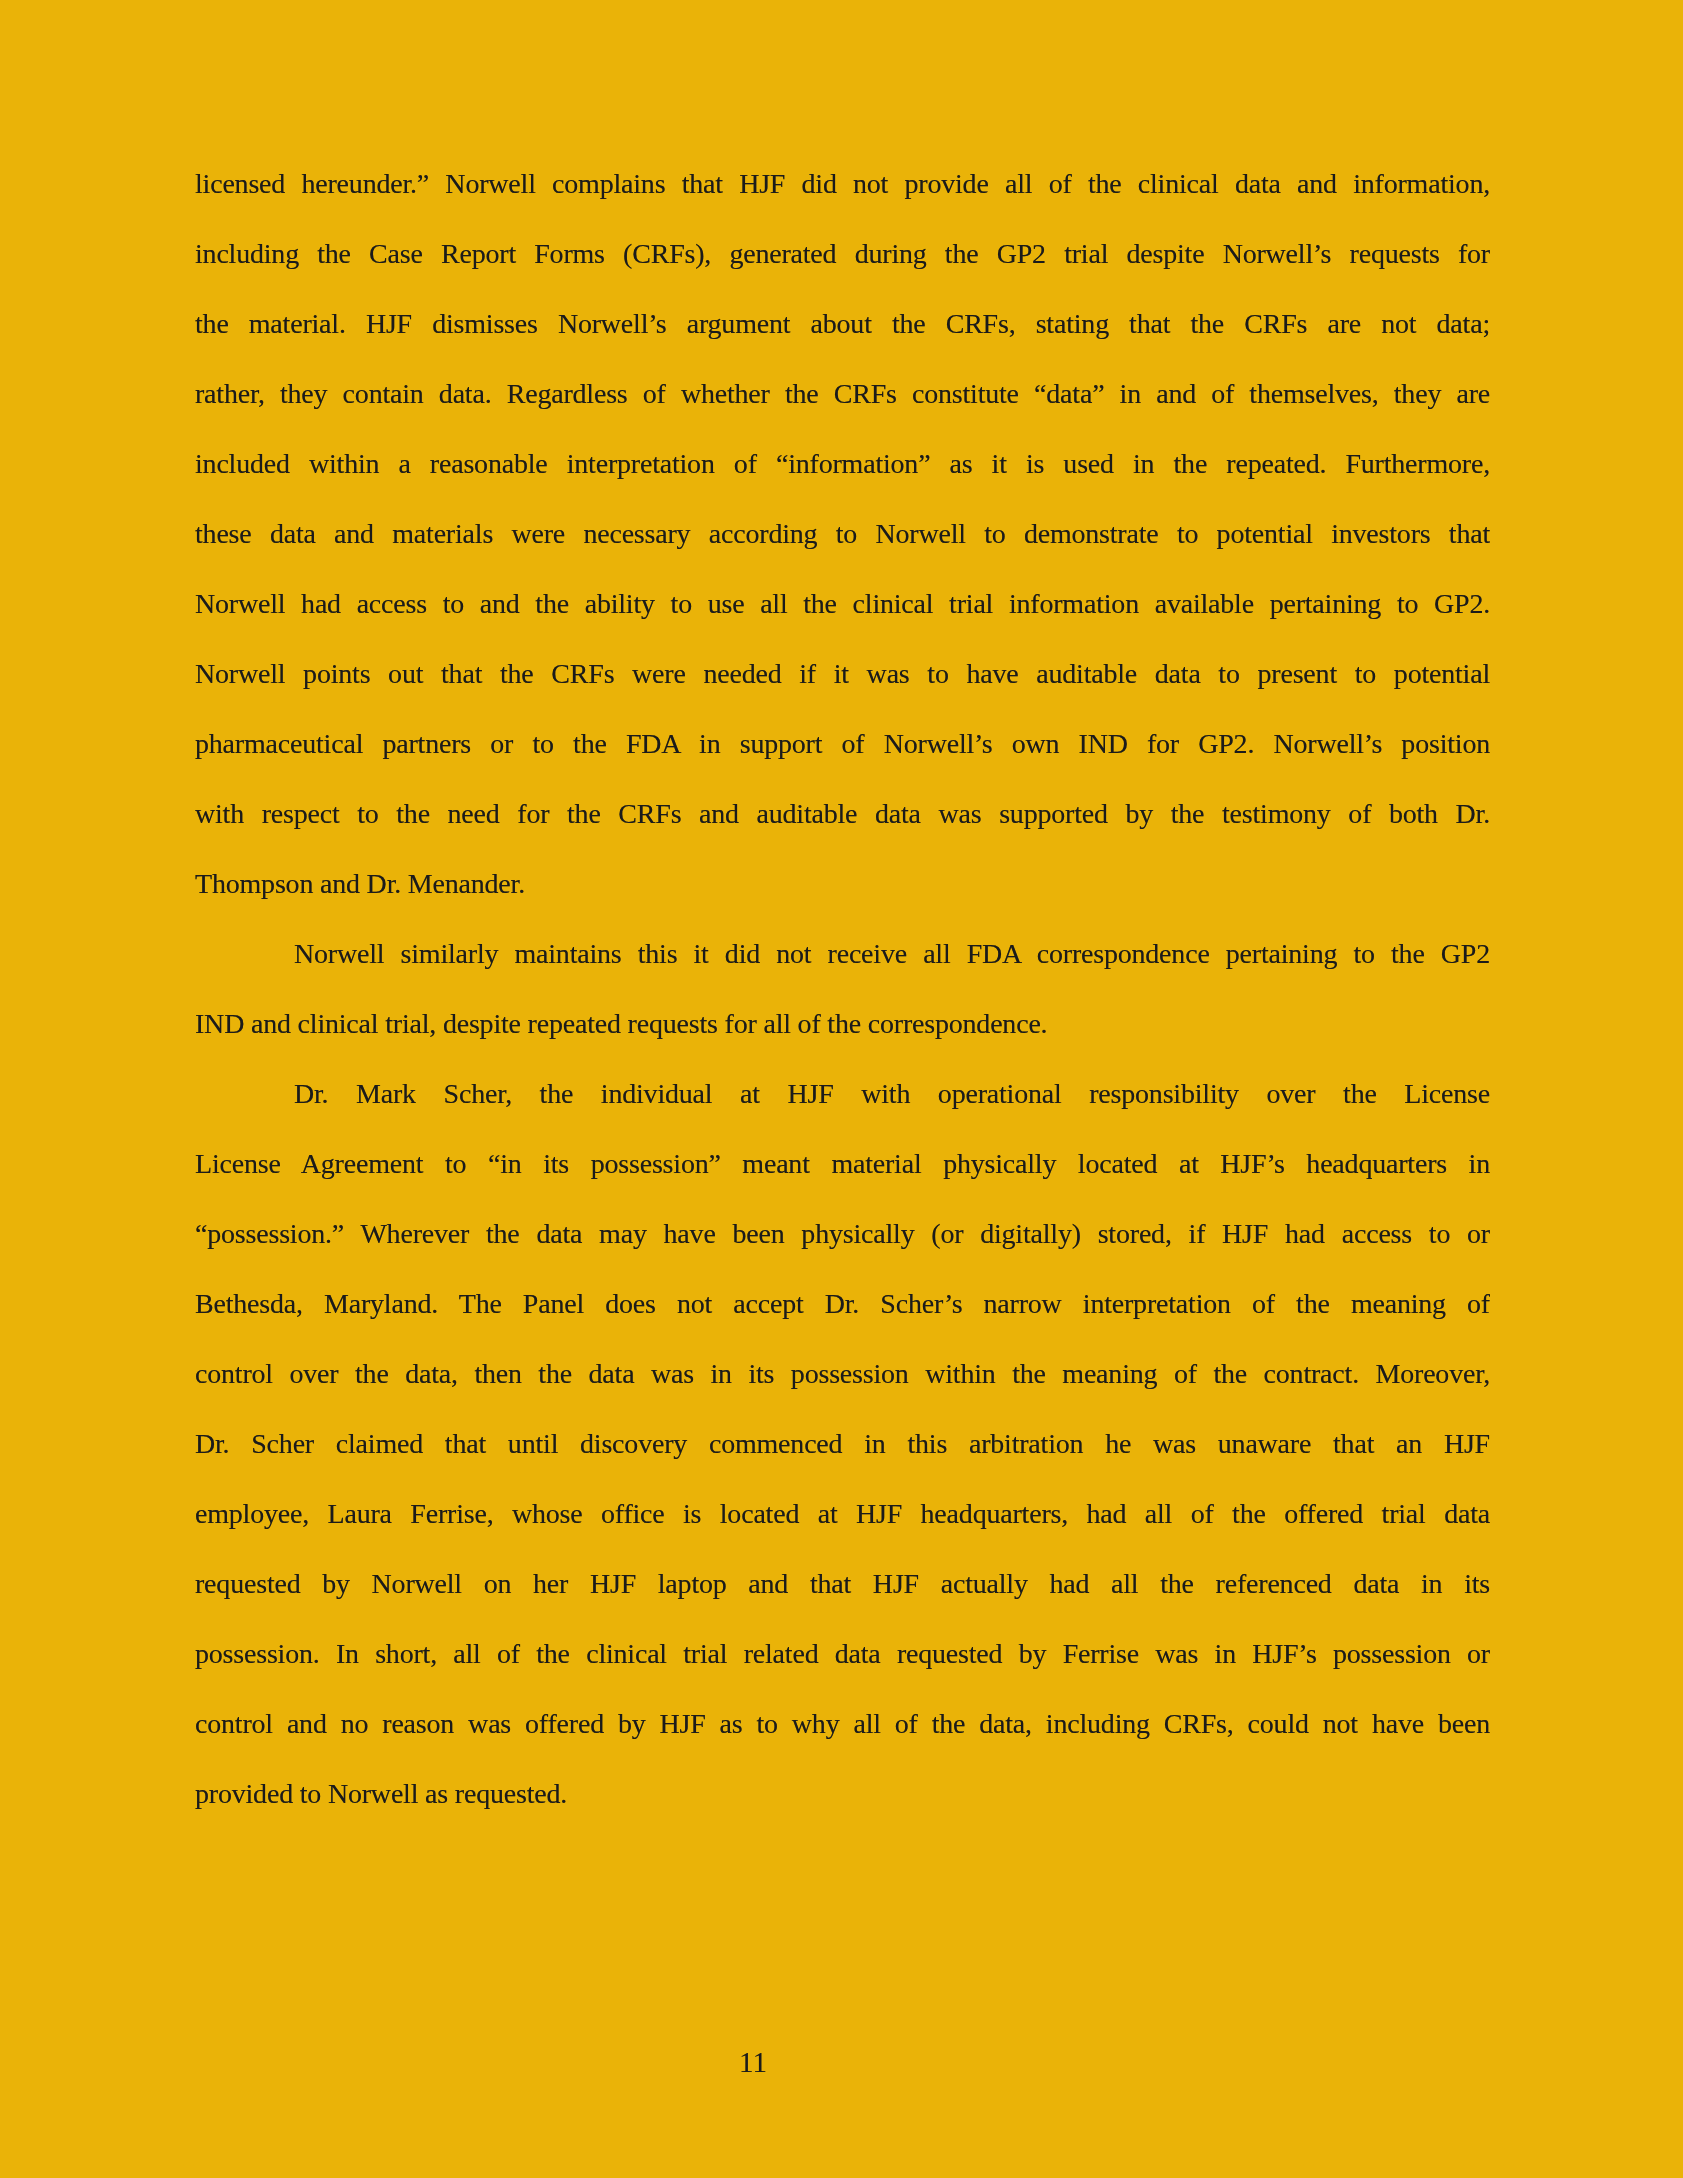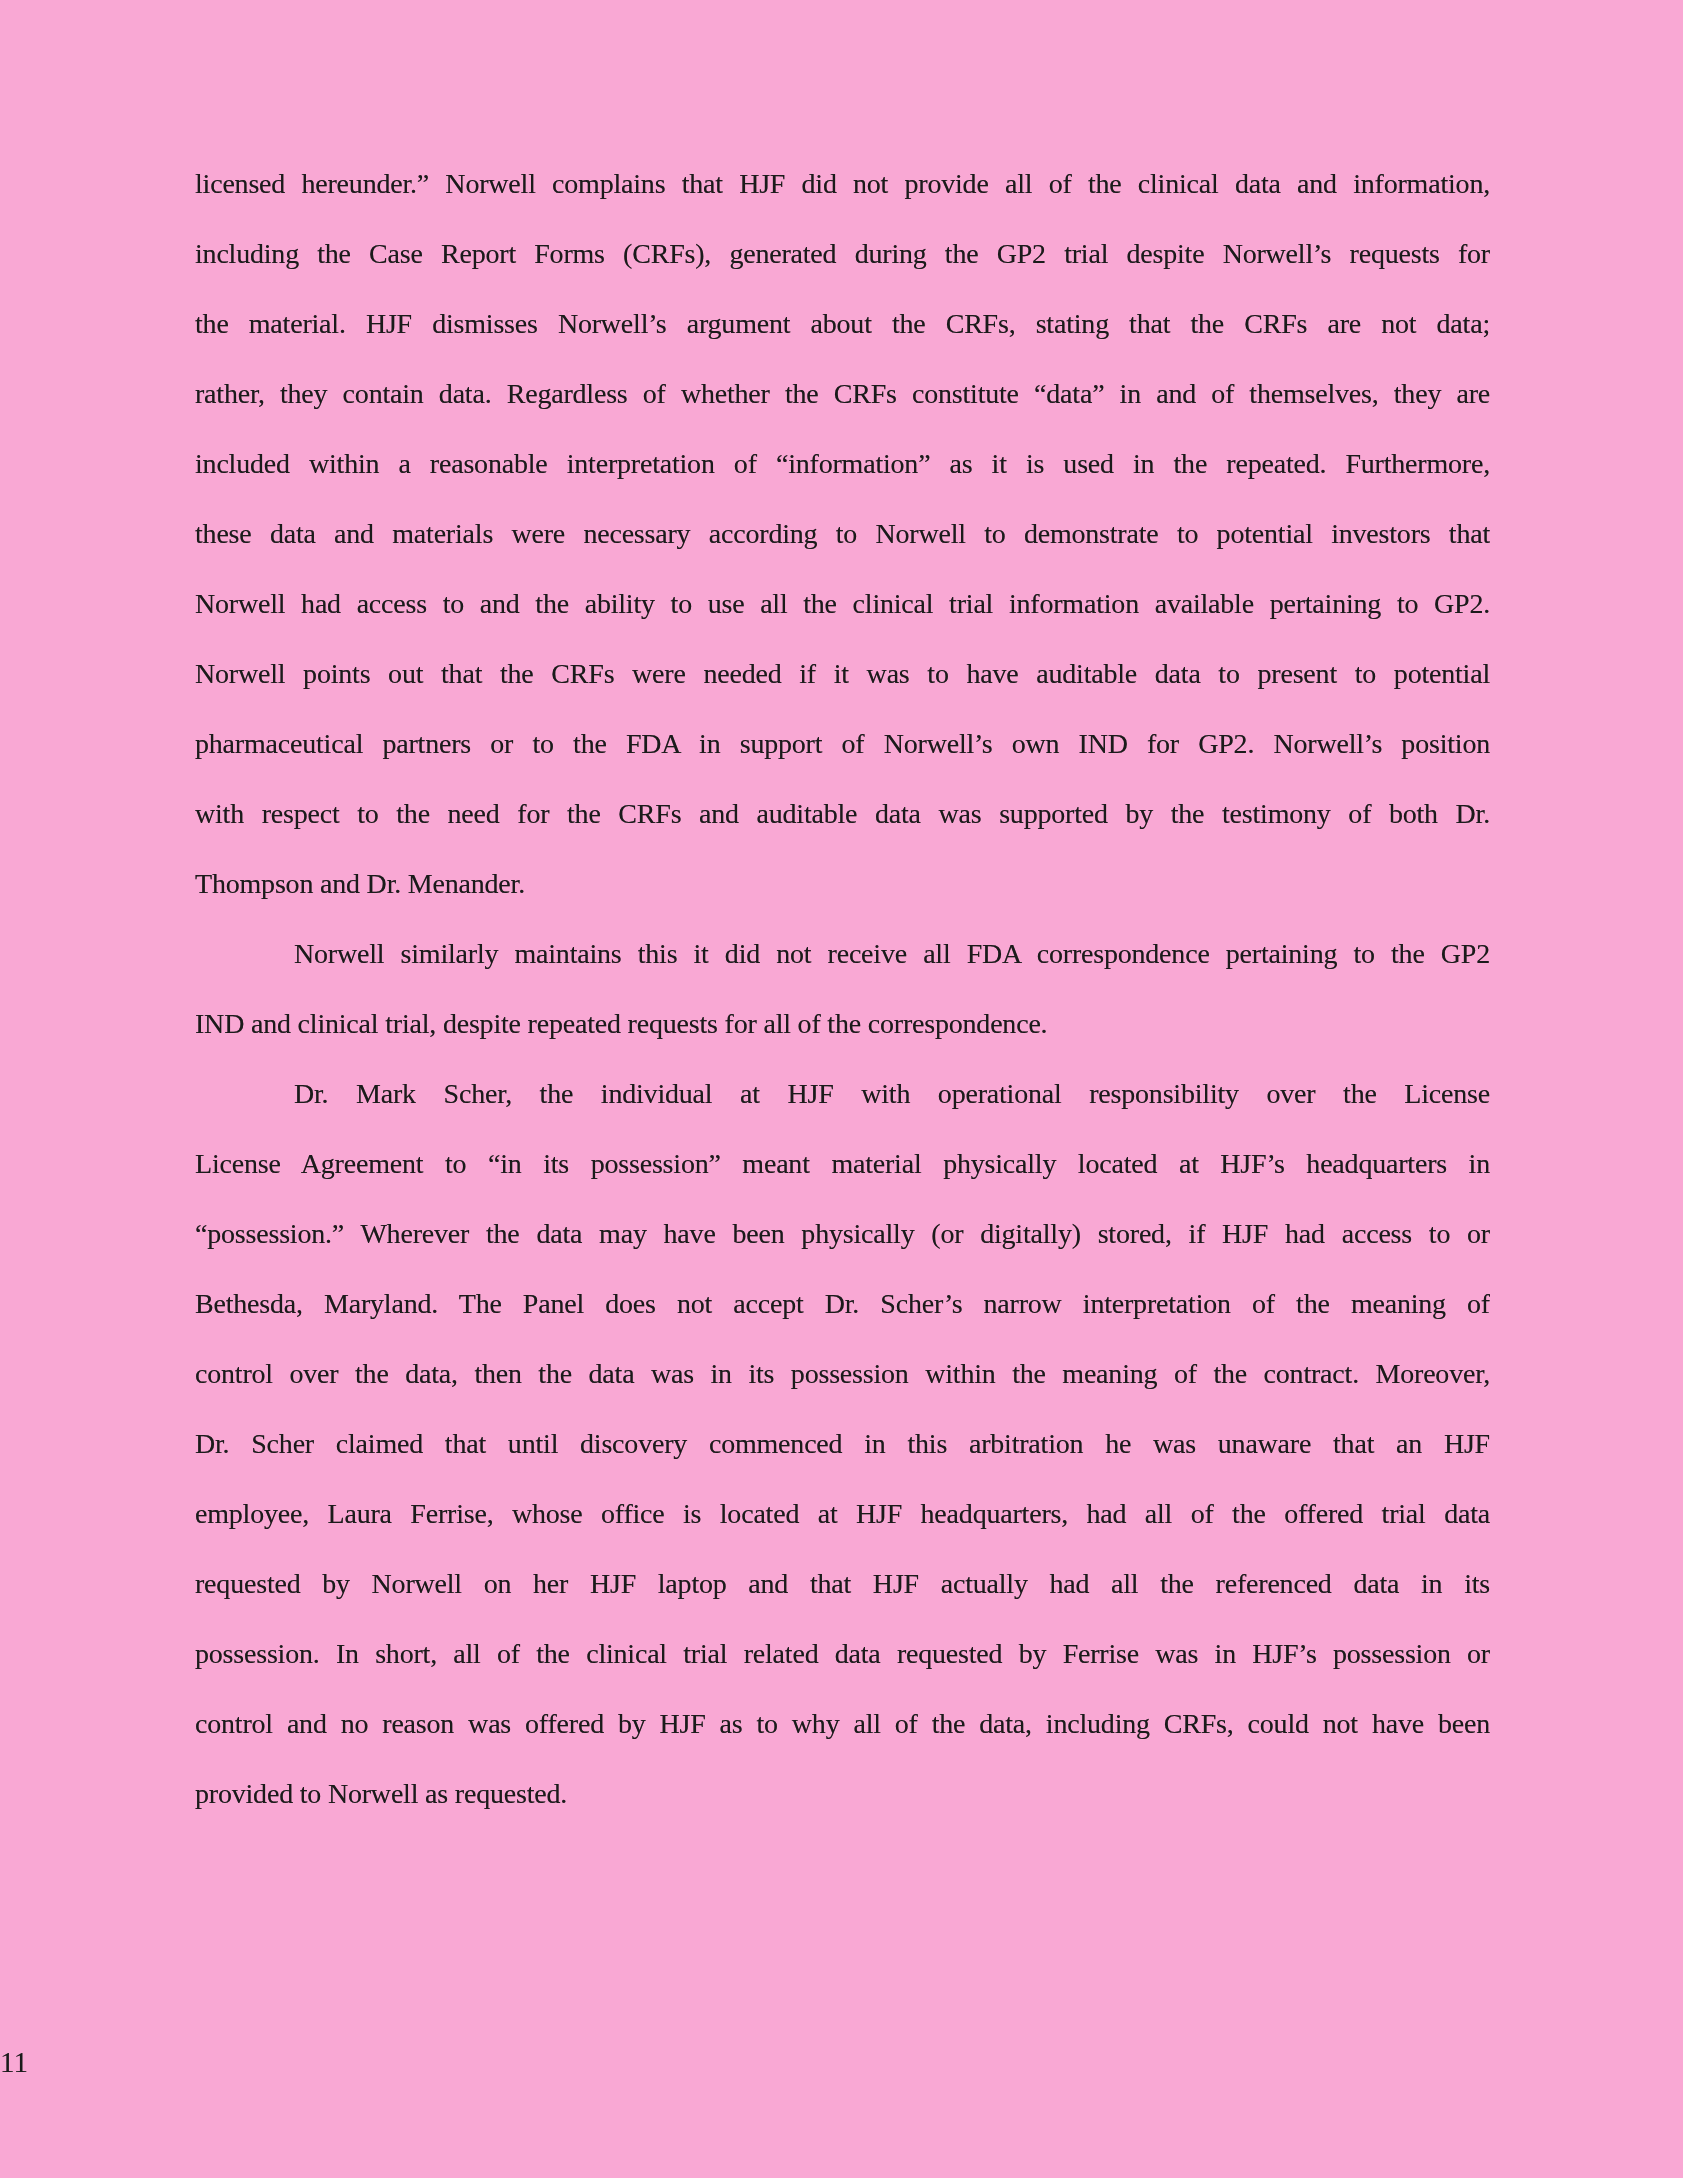--- a/index.html
+++ b/index.html
@@ -6,21 +6,21 @@
   html, body {
     width: 1683px;
     height: 2178px;
     background: #ffffff;
     font-family: "Liberation Serif", "DejaVu Serif", serif;
   }
   .page {
     position: relative;
     width: 1683px;
     height: 2178px;
-    background: #f9a8d4;
+    background: #eab308;
     color: #1b1b1b;
     overflow: hidden;
   }
   .text-block {
     position: absolute;
     left: 195px;
     top: 149px;
     width: 1295px;
   }
   .paragraph { width: 100%; }
@@ -41,20 +41,21 @@
   .line.first-indent {
     padding-left: 99px;
   }
   .page-number {
     position: absolute;
     top: 2027px;
     left: 0;
     width: 1506px;
     height: 70px;
     line-height: 70px;
+    text-align: center;
     font-size: 29px;
     color: #1b1b1b;
     text-shadow: 0 0 0.6px rgba(20,20,20,0.45);
   }
 </style>
 </head>
 <body>
 
 <div class="page">
   <div class="text-block">

